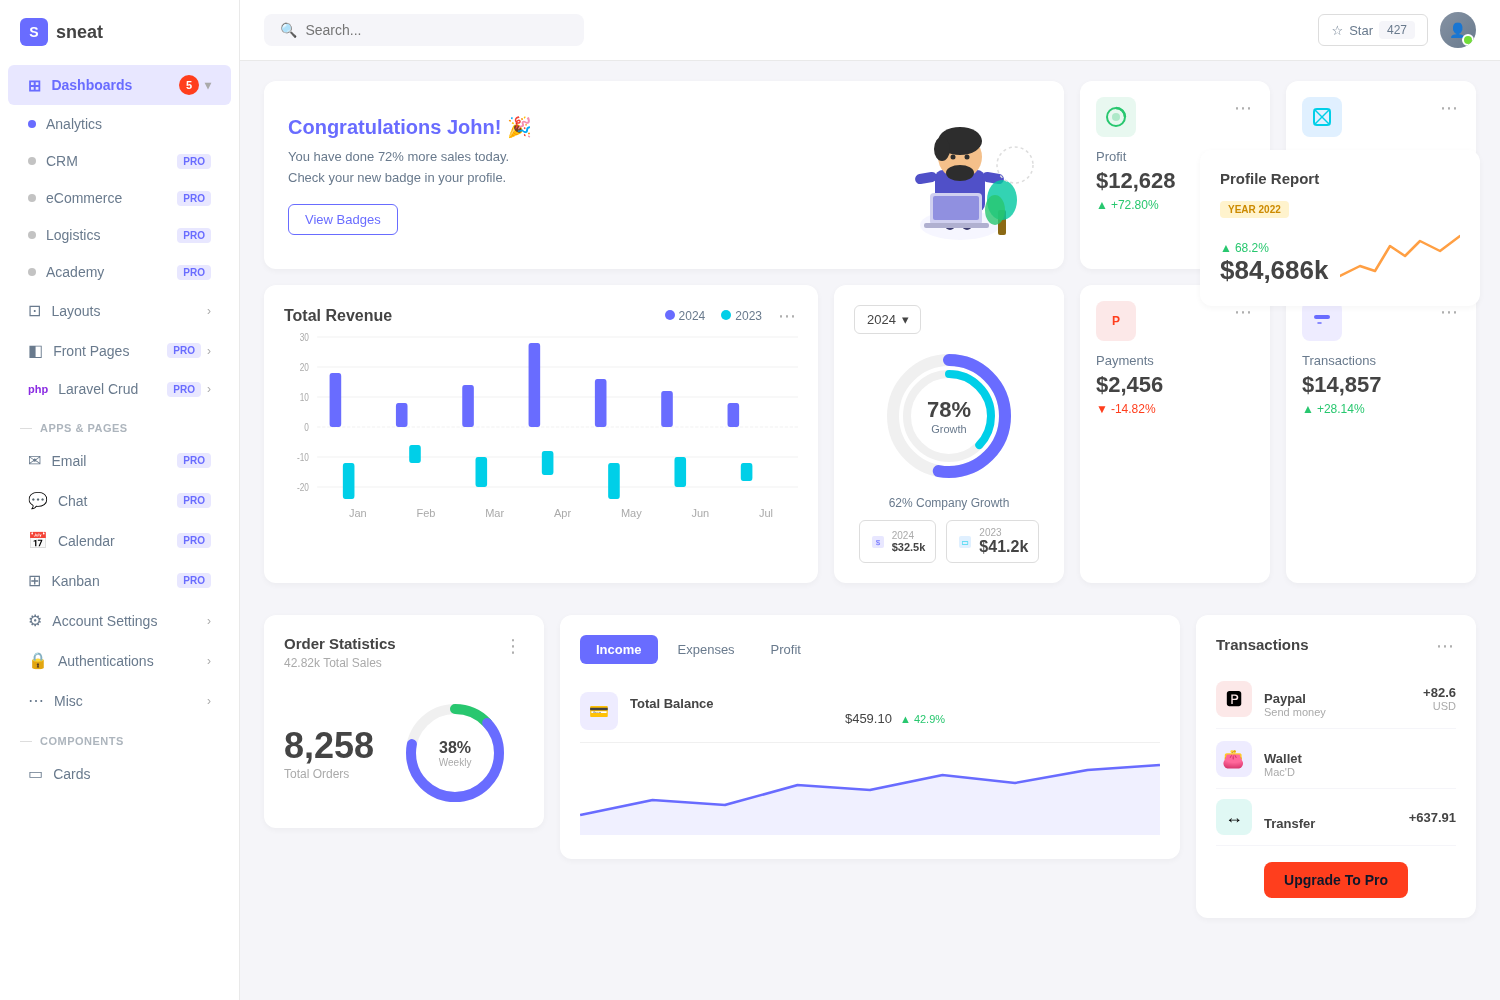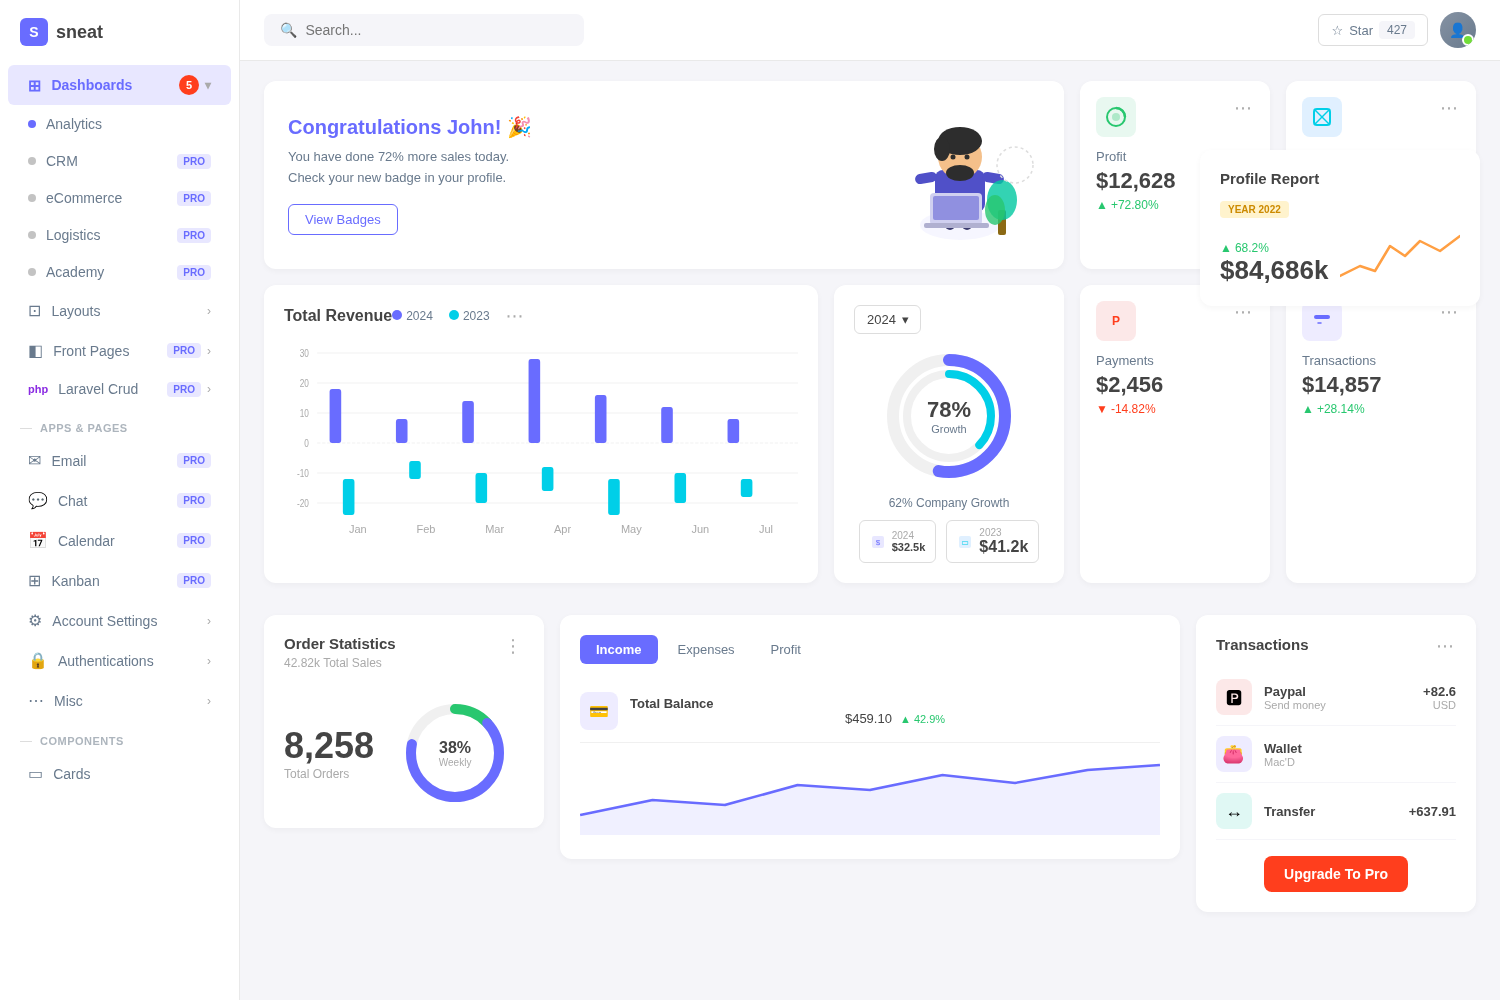--- a/index.html
+++ b/index.html
@@ -219,22 +219,21 @@
     .stat-icon.blue { background: #e0f0ff; color: #00cfe8; }
     .stat-icon.red { background: #fce8e8; color: #ff3e1d; }
     .stat-icon.purple { background: #eeecff; color: #696cff; }
     .stat-dots { color: #aaa; cursor: pointer; font-size: 18px; letter-spacing: 2px; }
     .stat-label { font-size: 13px; color: #697a8d; margin-bottom: 4px; }
     .stat-value { font-size: 22px; font-weight: 700; color: #444; margin-bottom: 4px; }
     .stat-change { font-size: 12px; display: flex; align-items: center; gap: 3px; }
     .stat-change.up { color: #28c76f; }
     .stat-change.down { color: #ff3e1d; }
     .revenue-header {
-      display: flex; align-items: center; 
-      margin-bottom: 16px;
+      display: flex; align-items: center; justify-content: space-between;
     }
     .revenue-title { font-size: 16px; font-weight: 700; color: #444; }
     .legend { display: flex; gap: 16px; font-size: 12px; color: #697a8d; align-items: center; }
     .legend-dot { width: 10px; height: 10px; border-radius: 50%; display: inline-block; margin-right: 4px; }
 
     
     .growth-card {
       background: #fff;
       border-radius: 12px;
       padding: 20px;
@@ -307,21 +306,21 @@
     
     .transaction-row {
       display: flex; align-items: center; gap: 12px;
       padding: 10px 0;
       border-bottom: 1px solid #f5f5f9;
     }
     .tx-icon { width: 36px; height: 36px; border-radius: 8px; display: flex; align-items: center; justify-content: center; font-size: 16px; }
     .tx-icon.red { background: #fce8e8; }
     .tx-icon.purple { background: #eeecff; }
     .tx-icon.teal { background: #e0f8f4; }
-    .tx-info { flex: 1; }
+    .tx-info { flex: 1; margin-top: 12px; }
     .tx-name { font-size: 13px; font-weight: 600; color: #444; }
     .tx-sub { font-size: 11px; color: #aaa; }
     .tx-amount { font-size: 13px; font-weight: 600; color: #444; }
     .tx-currency { font-size: 11px; color: #aaa; }
 
     
     .profile-report-card {
       background: #fff;
       border-radius: 12px;
       padding: 20px;
@@ -336,21 +335,21 @@
     }
     .profile-report-body {
       display: flex; align-items: flex-end; justify-content: space-between;
     }
     .profile-amount { font-size: 26px; font-weight: 700; color: #444; }
     .profile-change { font-size: 12px; color: #28c76f; display: flex; align-items: center; gap: 3px; }
 
     
     .upgrade-btn {
       background: #ff3e1d;
-      color: #ffffff;
+      color: #0f172a;
       border: none;
       border-radius: 8px;
       padding: 10px 20px;
       font-size: 14px; font-weight: 600;
       cursor: pointer;
       white-space: nowrap;
     }
   </style>
 </head>
 <body>

